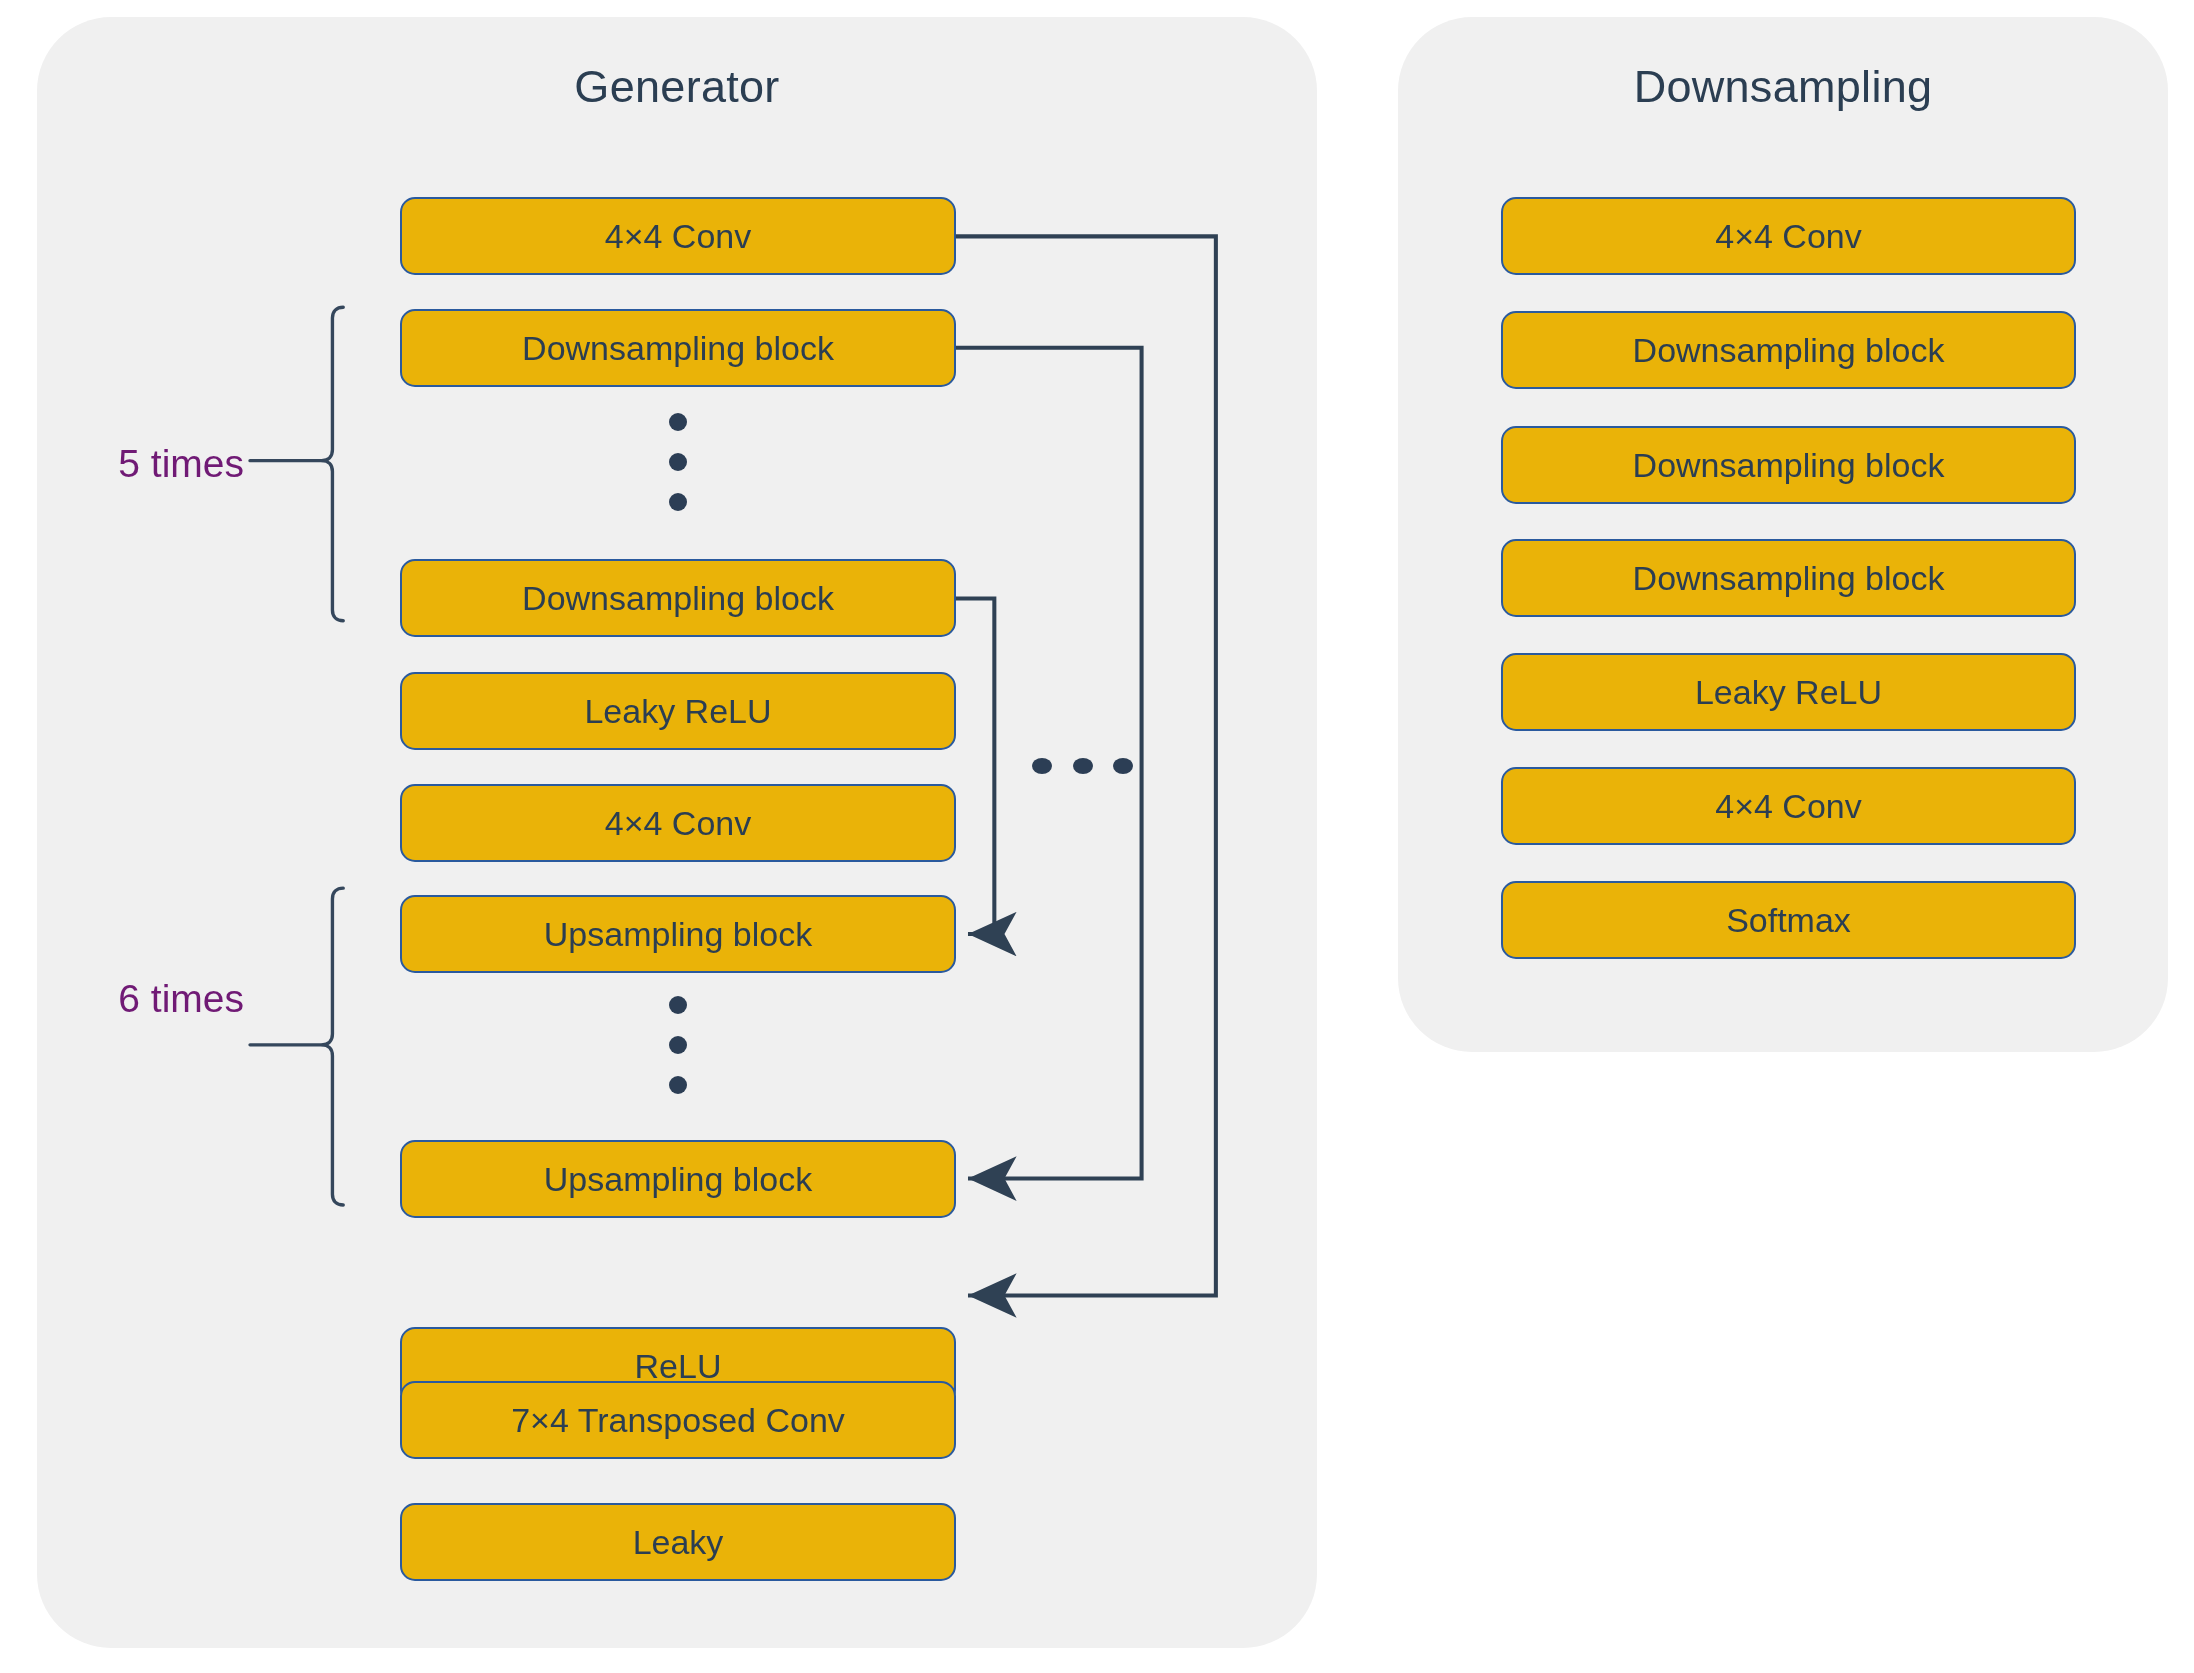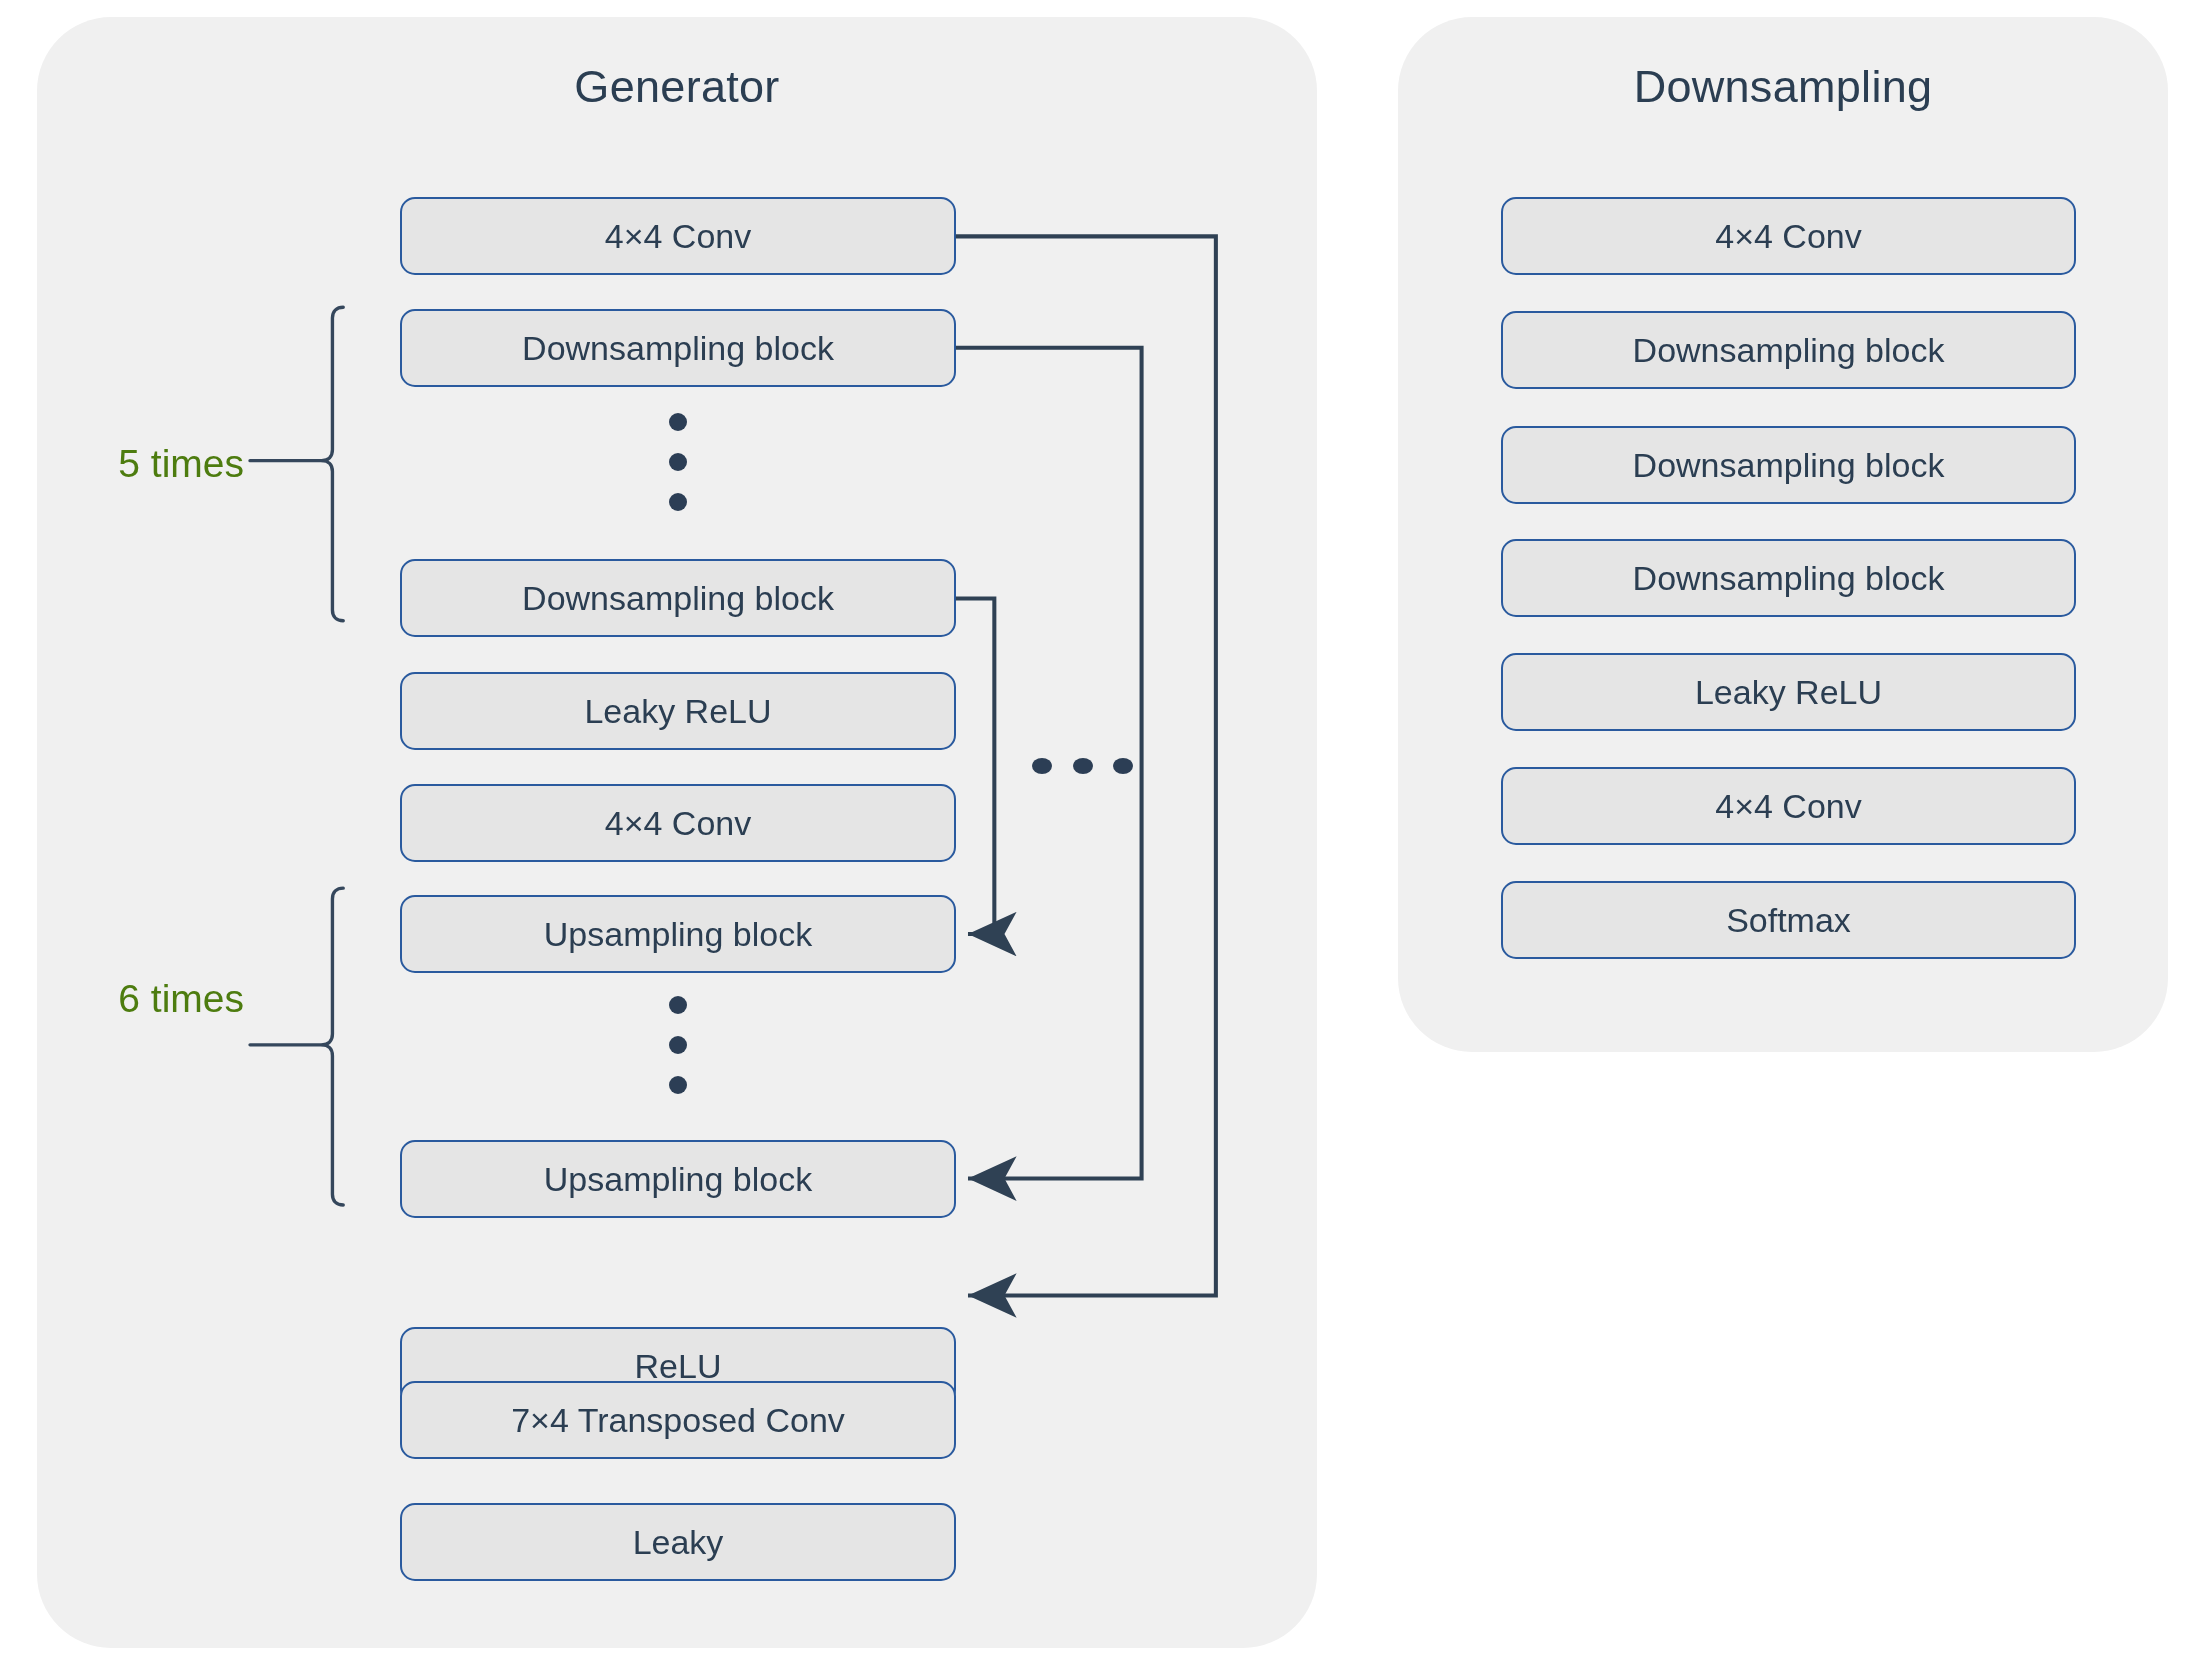--- a/index.html
+++ b/index.html
@@ -20,34 +20,34 @@
     text-align:center;
     color:#2b3e52;
     font-size:45px;
     font-weight:400;
     letter-spacing:0.3px;
     white-space:nowrap;
   }
   .node{
     position:absolute;
     box-sizing:border-box;
-    background:#e5e5e5;
+    background:#eab308;
     border:2.7px solid #2a5a9e;
     border-radius:15px;
     display:flex;
     align-items:center;
     justify-content:center;
     color:#2b3e52;
     font-size:34px;
     font-weight:400;
     white-space:nowrap;
   }
   .repeat-label{
     position:absolute;
-    color:#4d7c0f;
+    color:#701a75;
     font-size:39px;
     font-weight:400;
     white-space:nowrap;
     text-align:right;
   }
   .vdots{
     position:absolute;
     display:flex;
     flex-direction:column;
     align-items:center;

